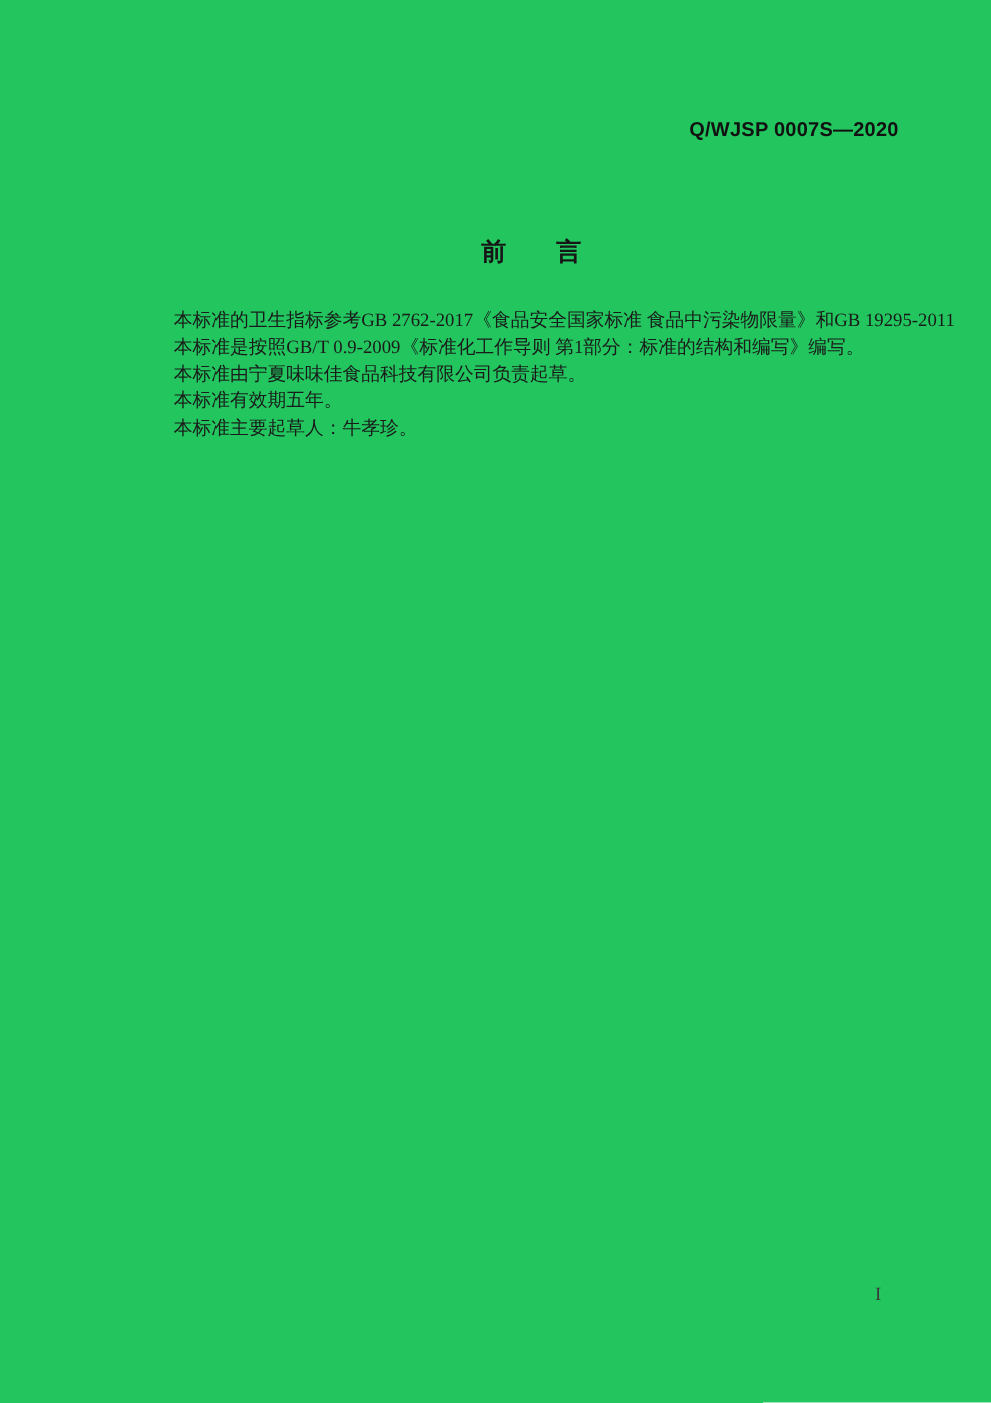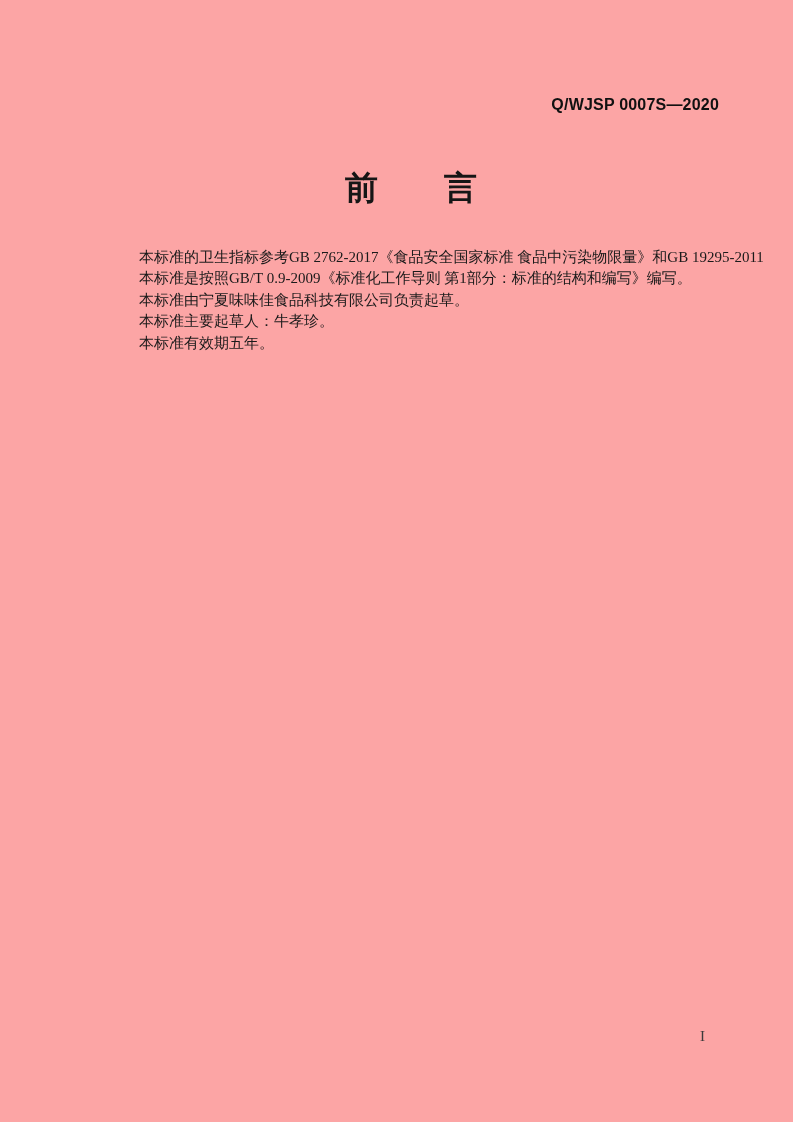--- a/index.html
+++ b/index.html
@@ -4,46 +4,46 @@
 <style>
   html, body {
     margin: 0;
     padding: 0;
     background: #ffffff;
   }
   .page {
     position: relative;
     width: 793px;
     height: 1122px;
-    background: #fca5a5;
+    background: #22c55e;
     overflow: hidden;
     font-family: "Liberation Serif", "DejaVu Serif", serif;
     color: #1c1c1c;
   }
   .std-number {
     position: absolute;
     top: 96px;
     right: 74px;
     font-family: "Liberation Sans", "DejaVu Sans", sans-serif;
     font-weight: bold;
     font-size: 16px;
     letter-spacing: 0.2px;
     color: #111111;
     white-space: pre;
   }
   .doc-title {
     position: absolute;
     top: 170px;
     left: 98px;
     width: 622px;
-    margin: 2px;
+    margin: 16px;
     text-align: center;
     font-family: "Liberation Sans", "DejaVu Sans", sans-serif;
     font-weight: bold;
-    font-size: 33px;
+    font-size: 20px;
     line-height: 32px;
     color: #161616;
     white-space: pre;
   }
   .body-block {
     position: absolute;
     top: 247px;
     left: 98px;
     width: 660px;
     font-size: 15px;
@@ -71,19 +71,19 @@
 <div class="page">
 
   <div class="std-number">Q/WJSP 0007S—2020</div>
 
   <h1 class="doc-title">前　　言</h1>
 
   <div class="body-block">
       <div class="body-line indent">本标准的卫生指标参考GB 2762-2017《食品安全国家标准 食品中污染物限量》和GB 19295-2011</div>
       <div class="body-line indent">本标准是按照GB/T 0.9-2009《标准化工作导则 第1部分：标准的结构和编写》编写。</div>
       <div class="body-line indent">本标准由宁夏味味佳食品科技有限公司负责起草。</div>
+      <div class="body-line indent">本标准有效期五年。</div>
       <div class="body-line indent">本标准主要起草人：牛孝珍。</div>
-      <div class="body-line indent">本标准有效期五年。</div>
     </div>
 
   <div class="page-number">I</div>
 
 </div>
 
 </body></html>

